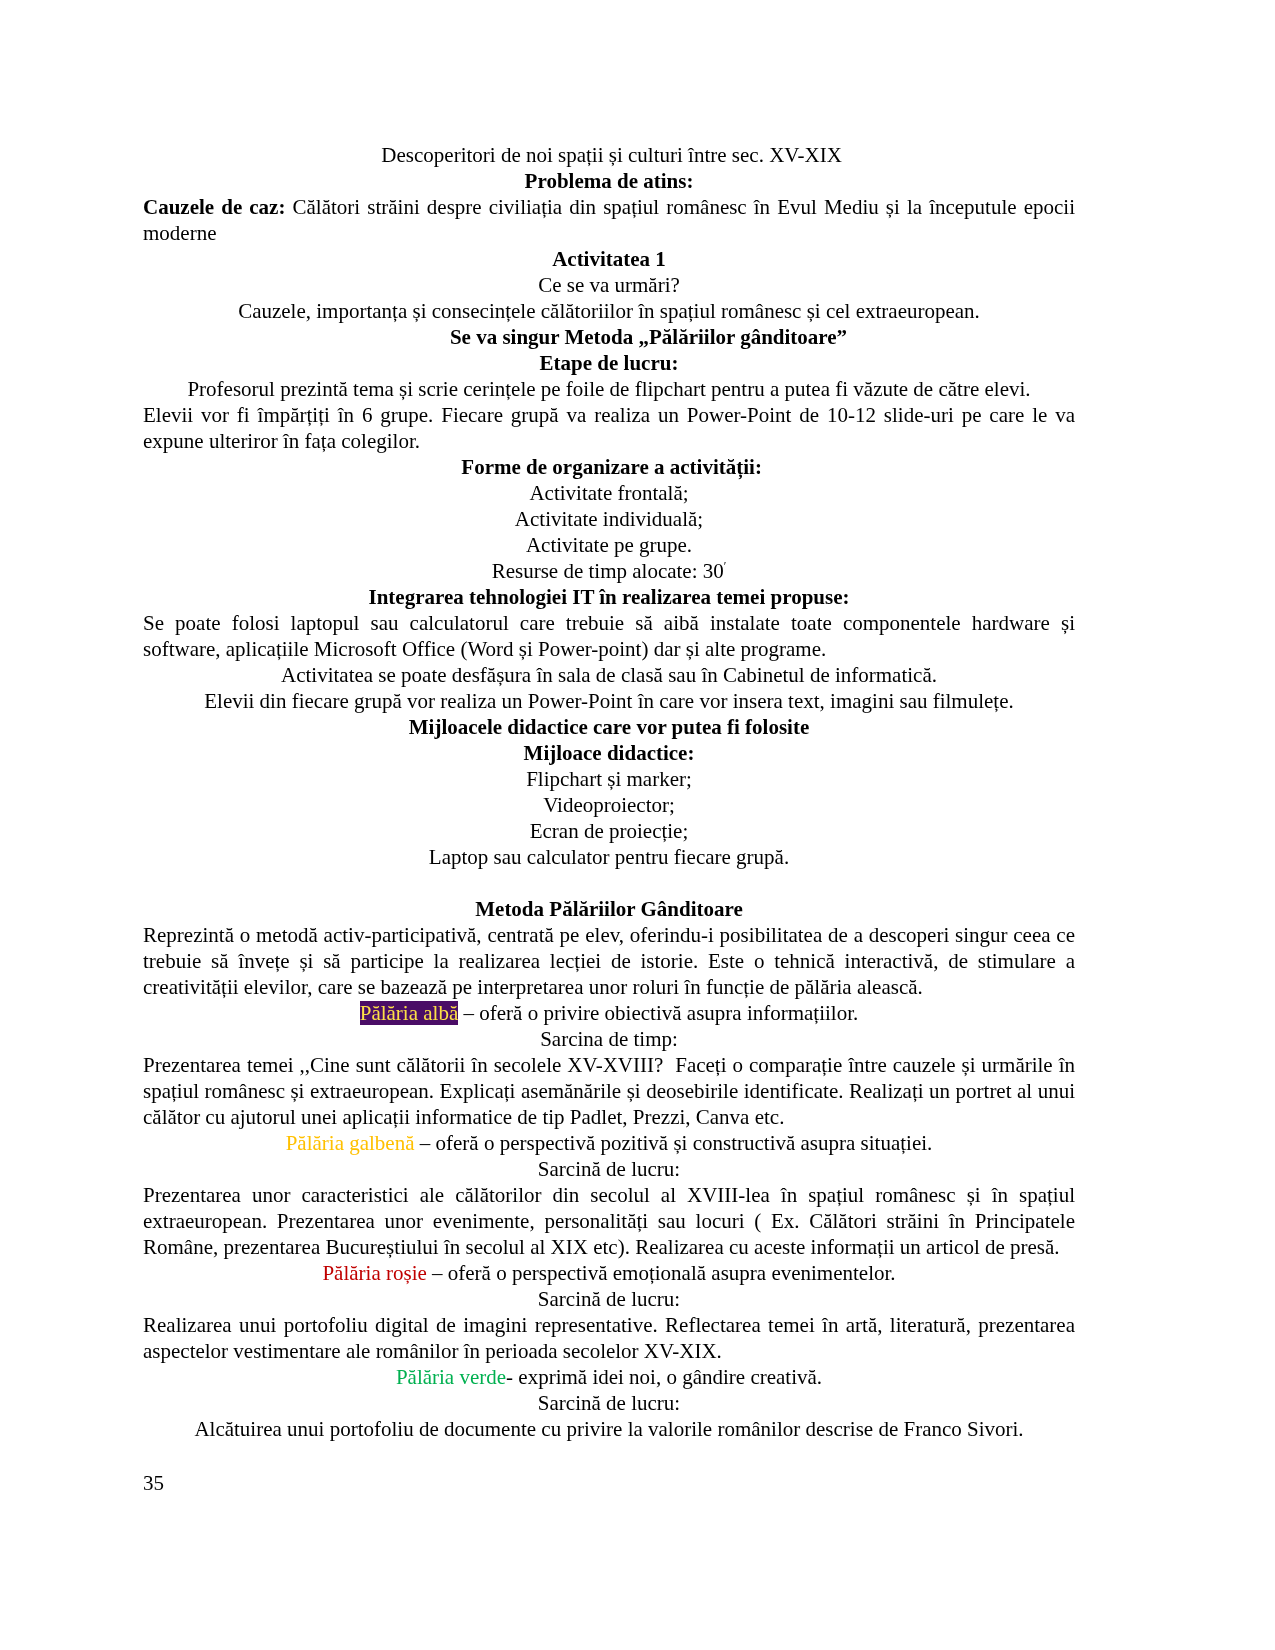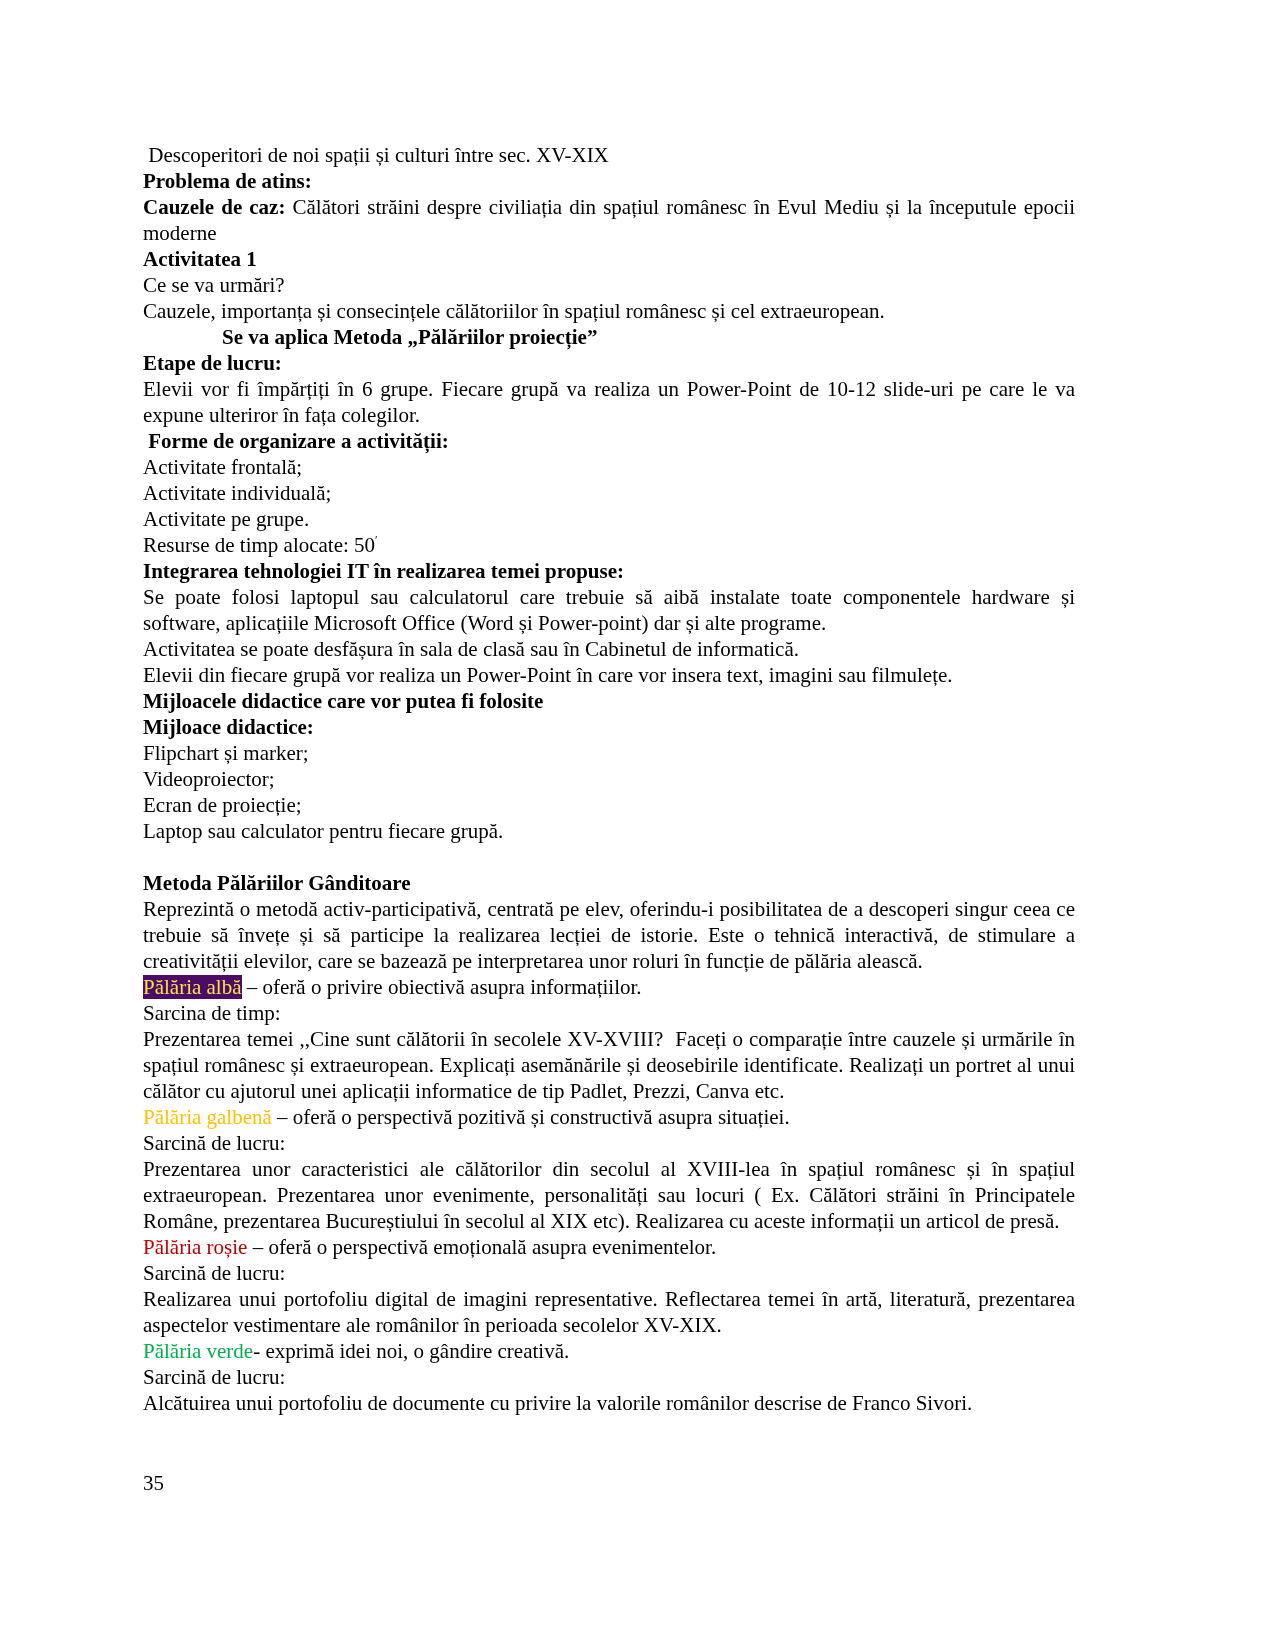--- a/index.html
+++ b/index.html
@@ -23,20 +23,21 @@
     position: absolute;
     left: 143px;
     top: 142px;
     width: 932px;
   }
   .para {
     margin: 0;
     font-size: 21px;
     line-height: 26px;
     white-space: pre-wrap;
+    text-align: center;
   }
   .para.justify { text-align: justify; }
   .para.indent  { padding-left: 79px; }
   .bold { font-weight: 700; }
   .highlight-purple {
     background: var(--hl-purple, #4a0d66);
     color: #fde047;
   }
   .yellow { color: var(--c-yellow, #FFC000); }
   .red    { color: var(--c-red, #C00000); margin-top: 20px; }
@@ -60,28 +61,29 @@
 <body>
 
 <div class="page">
   <div class="content">
       <p class="para"><span> Descoperitori de noi spații și culturi între sec. XV-XIX</span></p>
       <p class="para"><span class="bold">Problema de atins:</span></p>
       <p class="para justify"><span class="bold">Cauzele de caz:</span><span> Călători străini despre civiliația din spațiul românesc în Evul Mediu și la începutule epocii moderne</span></p>
       <p class="para"><span class="bold">Activitatea 1</span></p>
       <p class="para"><span>Ce se va urmări?</span></p>
       <p class="para"><span>Cauzele, importanța și consecințele călătoriilor în spațiul românesc și cel extraeuropean.</span></p>
-      <p class="para indent"><span class="bold">Se va aplica Metoda „Pălăriilor proiecție”</span></p>
+      <p class="para indent"><span class="bold">Se va singur Metoda „Pălăriilor gânditoare”</span></p>
       <p class="para"><span class="bold">Etape de lucru:</span></p>
+      <p class="para"><span>Profesorul prezintă tema și scrie cerințele pe foile de flipchart pentru a putea fi văzute de către elevi.</span></p>
       <p class="para justify"><span>Elevii vor fi împărțiți în 6 grupe. Fiecare grupă va realiza un Power-Point de 10-12 slide-uri pe care le va expune ulteriror în fața colegilor.</span></p>
       <p class="para"><span class="bold"> Forme de organizare a activității:</span></p>
       <p class="para"><span>Activitate frontală;</span></p>
       <p class="para"><span>Activitate individuală;</span></p>
       <p class="para"><span>Activitate pe grupe.</span></p>
-      <p class="para"><span>Resurse de timp alocate: 50</span><span class="superscript">′</span></p>
+      <p class="para"><span>Resurse de timp alocate: 30</span><span class="superscript">′</span></p>
       <p class="para"><span class="bold">Integrarea tehnologiei IT în realizarea temei propuse:</span></p>
       <p class="para justify"><span>Se poate folosi laptopul sau calculatorul care trebuie să aibă instalate toate componentele hardware și software, aplicațiile Microsoft Office (Word și Power-point) dar și alte programe.</span></p>
       <p class="para"><span>Activitatea se poate desfășura în sala de clasă sau în Cabinetul de informatică.</span></p>
       <p class="para"><span>Elevii din fiecare grupă vor realiza un Power-Point în care vor insera text, imagini sau filmulețe.</span></p>
       <p class="para"><span class="bold">Mijloacele didactice care vor putea fi folosite</span></p>
       <p class="para"><span class="bold">Mijloace didactice:</span></p>
       <p class="para"><span>Flipchart și marker;</span></p>
       <p class="para"><span>Videoproiector;</span></p>
       <p class="para"><span>Ecran de proiecție;</span></p>
       <p class="para"><span>Laptop sau calculator pentru fiecare grupă.</span></p>

